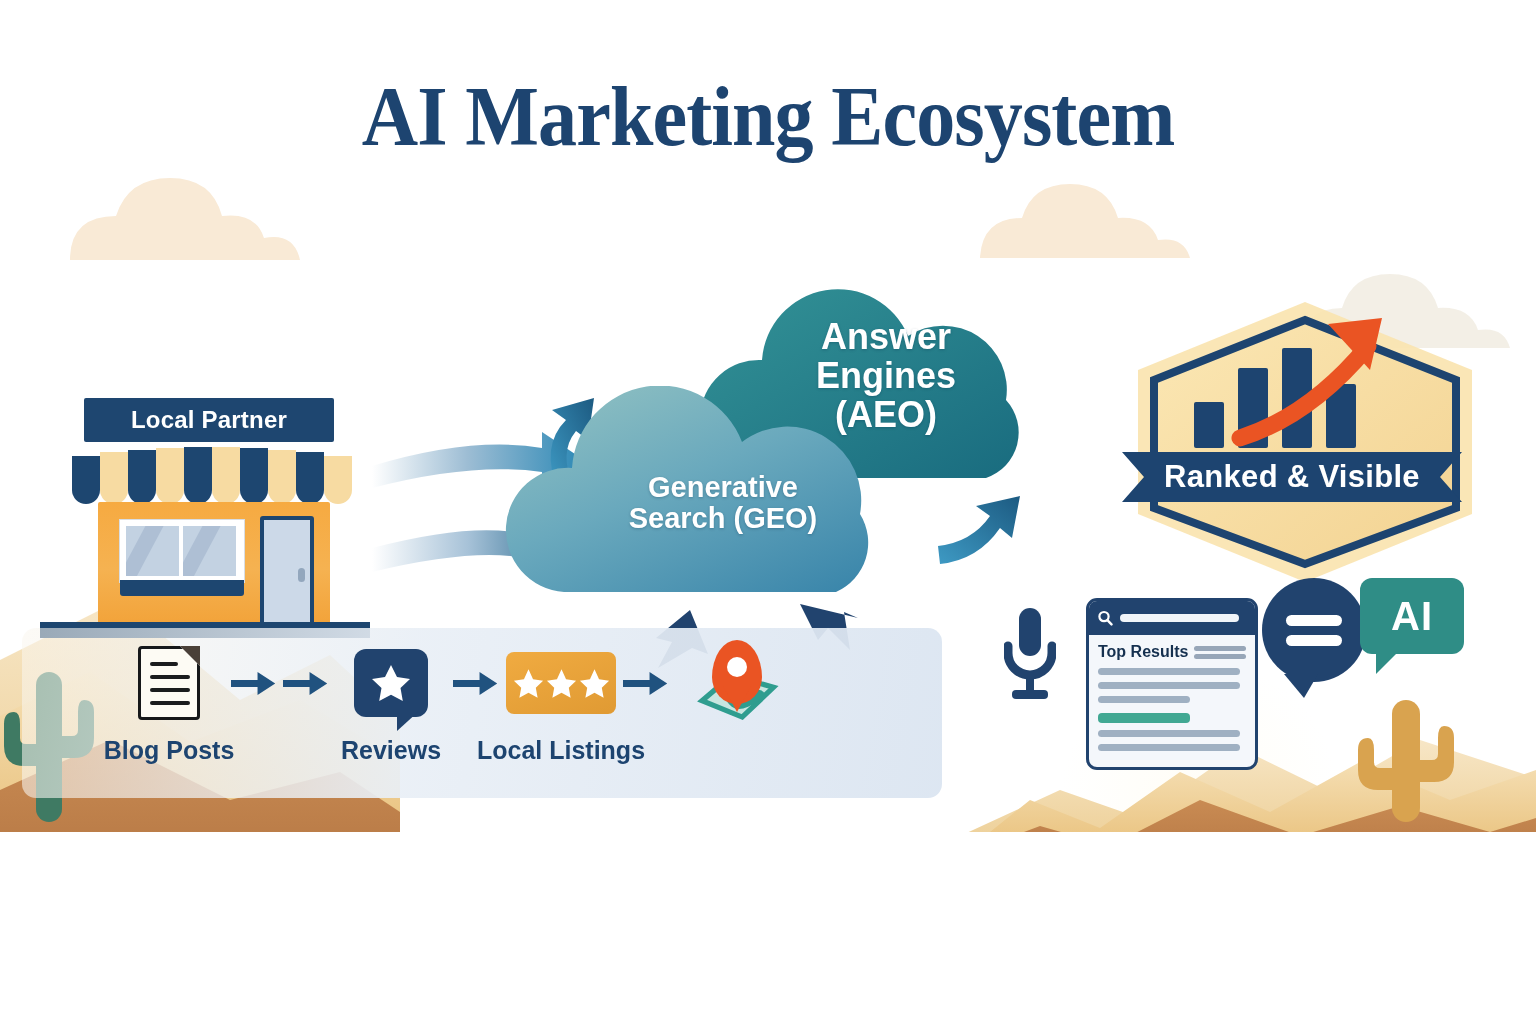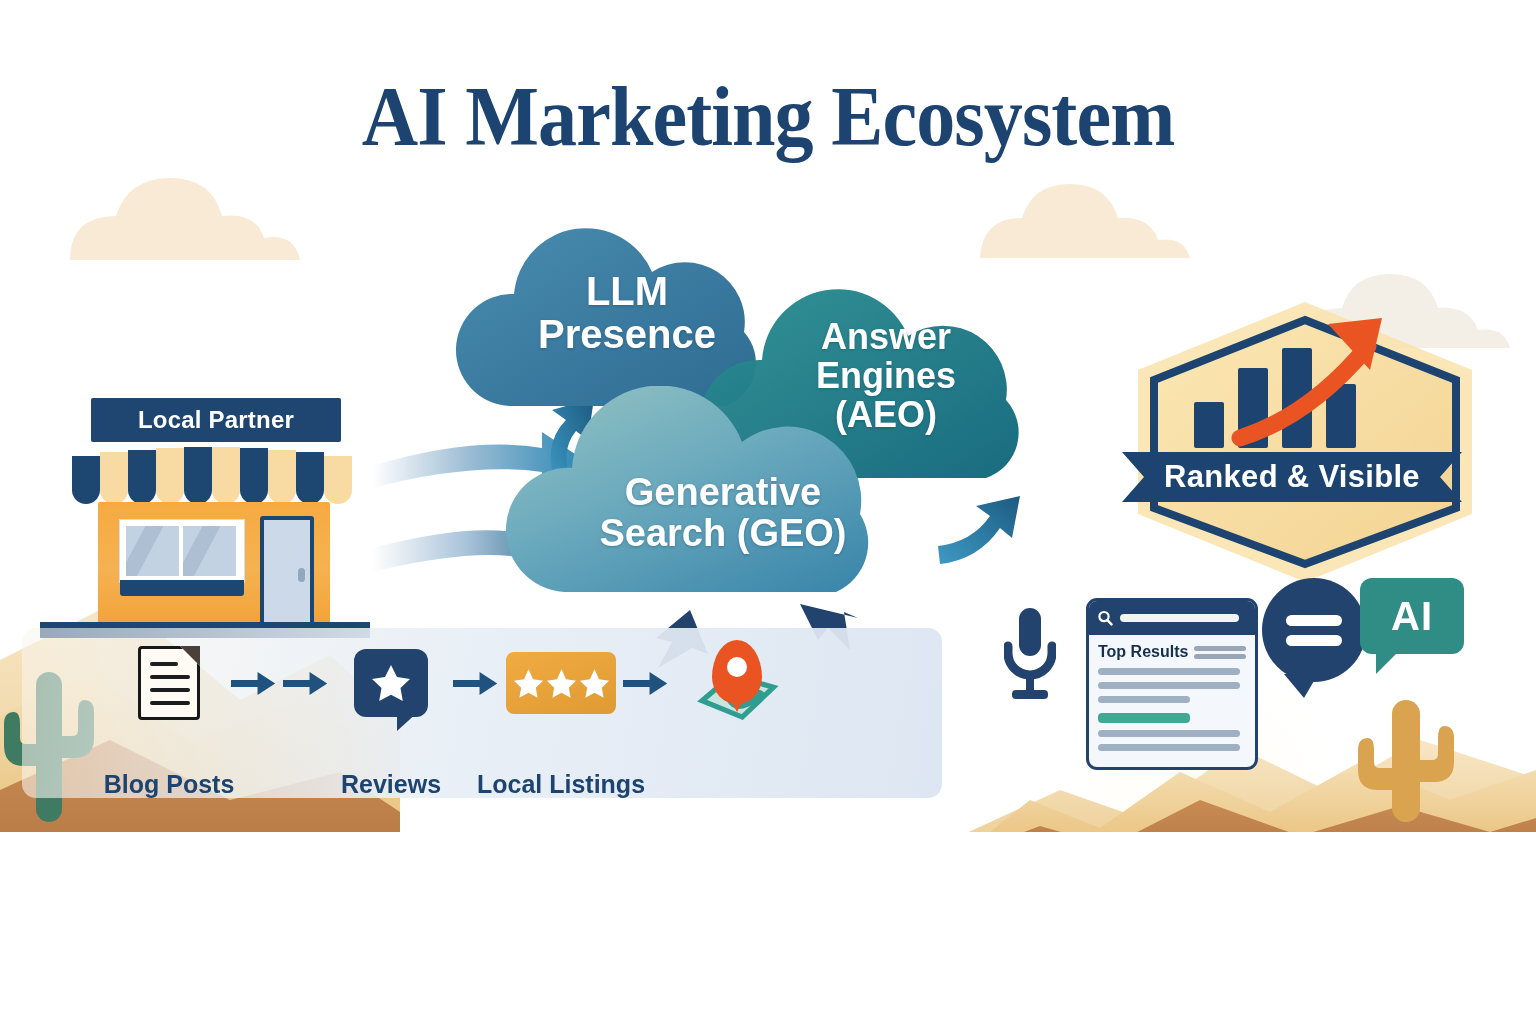--- a/index.html
+++ b/index.html
@@ -19,21 +19,20 @@
   .bg-clouds{position:absolute;inset:0;pointer-events:none;}
   .bg-land{position:absolute;left:0;top:0;width:1536px;height:1024px;pointer-events:none;}
 
   
   .store{position:absolute;left:62px;top:398px;width:310px;height:250px;}
   .store-sign{
     position:absolute;left:22px;top:0;width:250px;height:44px;background:#1e4670;
     border-radius:2px;display:flex;align-items:center;justify-content:center;
     color:#fff;font-size:24px;font-weight:bold;font-family:"Liberation Sans",sans-serif;
     letter-spacing:.2px;
-    margin-left:7px;
   }
   .awn{position:absolute;left:10px;top:48px;width:280px;height:58px;}
   .store-body{position:absolute;left:36px;top:104px;width:232px;height:122px;
     background:linear-gradient(180deg,#f6aa41 0%,#f5b251 55%,#f2a33a 100%);border-radius:2px;}
   .store-win{position:absolute;left:22px;top:18px;width:118px;height:56px;background:#fff;border:3px solid #fff;
     box-shadow:0 0 0 1px #d8dde3;}
   .store-win i{position:absolute;top:3px;width:53px;height:50px;background:#c3d2e2;display:block;overflow:hidden;}
   .store-win i:nth-child(1){left:3px;}
   .store-win i:nth-child(2){left:60px;}
   .store-win i:after{content:"";position:absolute;left:4px;top:-12px;width:16px;height:86px;background:#aebfd4;transform:rotate(28deg);}
@@ -51,21 +50,21 @@
     text-shadow:0 1px 3px rgba(0,40,70,.28);
     white-space:pre-line;
   }
 
   
   .strip{
     position:absolute;left:22px;top:628px;width:920px;height:170px;border-radius:14px;
     background:linear-gradient(100deg,rgba(250,246,238,.55) 0%,rgba(233,239,246,.92) 42%,rgba(219,229,241,.95) 100%);
   }
   .chain{position:absolute;left:110px;top:640px;width:800px;height:150px;display:flex;align-items:flex-start;}
-  .node{position:relative;width:118px;display:flex;flex-direction:column;align-items:center;gap:34px;}
+  .node{position:relative;width:118px;display:flex;flex-direction:column;align-items:center;}
   .node .glyph{height:86px;display:flex;align-items:center;justify-content:center;}
   .node .nlabel{margin-top:10px;font-size:25px;font-weight:bold;color:#1d4470;white-space:nowrap;
     font-family:"Liberation Sans",sans-serif;}
   .arrowmini{width:52px;height:86px;display:flex;align-items:center;justify-content:center;flex:none;}
 
   
   .doc{position:relative;width:62px;height:74px;background:#fdfbf4;border:3px solid #16181a;border-radius:4px;box-sizing:border-box;}
   .doc:before{content:"";position:absolute;right:-3px;top:-3px;border-width:0 20px 20px 0;border-style:solid;border-color:transparent #fff transparent transparent;}
   .doc:after{content:"";position:absolute;right:-3px;top:-3px;width:0;height:0;border-left:20px solid transparent;border-top:20px solid #4a4038;}
   .docline{position:absolute;left:9px;height:4px;background:#1a1c1e;border-radius:2px;}
@@ -236,33 +235,20 @@
           <i></i>
         </div>
       <div class="store-awnsm"></div>
       <div class="store-door">
           <div class="store-knob"></div>
         </div>
     </div>
     <div class="store-base"></div>
   </div>
 
-  <div class="cloudwrap" style="left:452px;top:222px;width:350px;height:200px;">
-    <svg viewBox="0 0 350 200" style="width:350px;height:200px;">
-      <defs>
-          <linearGradient id="llmg" x1="0" y1="0" x2="1" y2="1">
-        <stop offset="0" stop-color="#4a8cb0"></stop>
-            <stop offset="1" stop-color="#2e6b92"></stop>
-          </linearGradient>
-        </defs>
-      <path d="M58 184 a56 56 0 0 1 4 -112 a72 72 0 0 1 138 -22 a60 60 0 0 1 92 60 a46 46 0 0 1 -18 74 z" fill="url(#llmg)"></path>
-    </svg>
-    <div class="cloudlabel" style="top:48px;font-size:40px;">LLM
-Presence</div>
-  </div>
 
   <div class="cloudwrap" style="left:700px;top:278px;width:372px;height:218px;">
     <svg viewBox="0 0 372 218" style="width:372px;height:218px;">
       <defs>
           <linearGradient id="aeog" x1="0" y1="0" x2="1" y2="1">
         <stop offset="0" stop-color="#2d8f93"></stop>
             <stop offset="1" stop-color="#12677b"></stop>
           </linearGradient>
         </defs>
       <path d="M56 200 a58 58 0 0 1 6 -118 a76 76 0 0 1 146 -24 a64 64 0 0 1 98 64 a48 48 0 0 1 -20 78 z" fill="url(#aeog)" opacity=".97"></path>
@@ -276,21 +262,21 @@
     <svg viewBox="0 0 450 218" style="width:450px;height:218px;">
       <defs>
           <linearGradient id="geog" x1=".15" y1="0" x2=".9" y2="1">
         <stop offset="0" stop-color="#8fc0c2"></stop>
             <stop offset=".45" stop-color="#6aa9bd"></stop>
             <stop offset="1" stop-color="#3c87ab"></stop>
           </linearGradient>
         </defs>
       <path d="M66 206 a62 62 0 0 1 8 -124 a88 88 0 0 1 170 -26 a74 74 0 0 1 118 72 a54 54 0 0 1 -24 78 z" fill="url(#geog)"></path>
     </svg>
-    <div class="cloudlabel" style="top:86px;font-size:38px;">Generative
+    <div class="cloudlabel" style="top:86px;font-size:29px;">Generative
 Search (GEO)</div>
   </div>
 
   <div class="strip"></div>
   <div class="chain">
 
     <div class="node">
       <div class="glyph">
         <div class="doc">
           <div class="docline" style="top:13px;width:28px;"></div>

